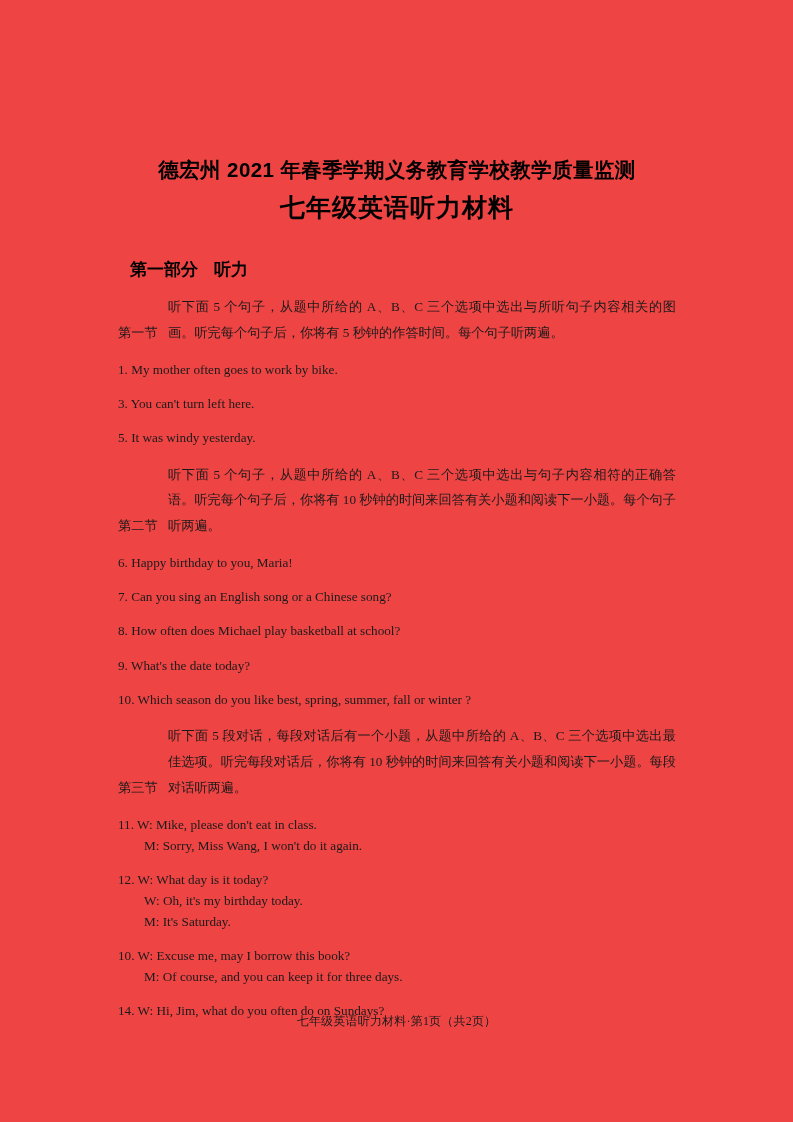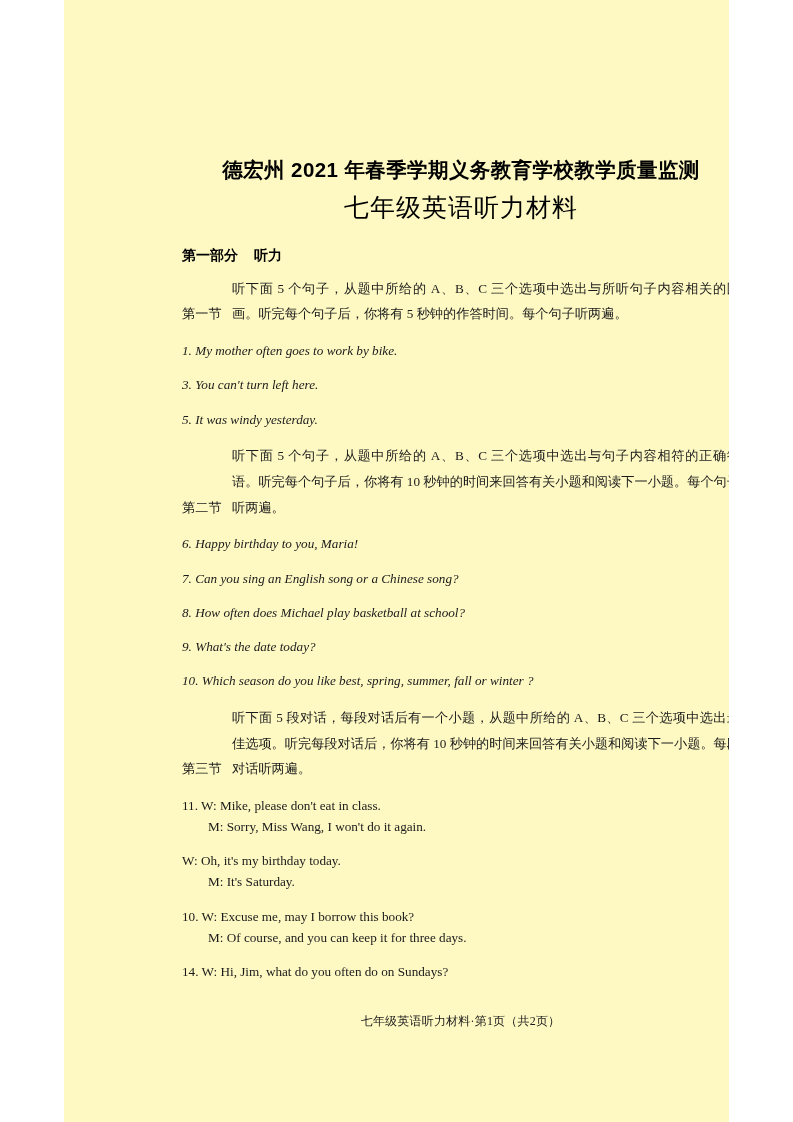--- a/index.html
+++ b/index.html
@@ -2,23 +2,23 @@
 <html><head>
 <meta charset="utf-8">
 <style>
   html, body {
     margin: 0;
     padding: 0;
     background: #ffffff;
   }
   .page {
     position: relative;
-    width: 665px;
+    width: 793px;
     height: 1122px;
-    background: #fef9c3;
+    background: #ef4444;
     margin: 0 auto;
     overflow: hidden;
     font-family: "Liberation Serif", "DejaVu Serif", serif;
     color: #1a1a1a;
   }
   .content {
     position: absolute;
     left: 118px;
     top: 0;
     width: 558px;
@@ -31,36 +31,36 @@
     font-size: 20.5px;
     letter-spacing: 0.4px;
     text-align: center;
     margin: 0;
     padding-top: 157px;
     line-height: 1.25;
     color: #000;
   }
   .doc-subtitle {
     font-family: "Liberation Serif", "DejaVu Serif", serif;
-    font-weight: normal;
+    font-weight: bold;
     font-size: 25px;
     letter-spacing: 1px;
     text-align: center;
     margin: 0;
     padding-top: 10px;
     line-height: 1.2;
     color: #000;
   }
 
   
   .part-heading {
     font-family: "Liberation Sans", "DejaVu Sans", sans-serif;
     font-weight: bold;
-    font-size: 14px;
-    margin: 0;
+    font-size: 17px;
+    margin: 12px;
     padding-top: 22px;
     line-height: 1.5;
     color: #000;
   }
   .part-heading .gap {
     display: inline-block;
     width: 16px;
   }
 
   
@@ -81,21 +81,20 @@
     text-align: justify;
     text-justify: inter-ideograph;
   }
 
   
   .sentence {
     font-size: 13.2px;
     line-height: 1.6;
     margin-top: 13px;
     white-space: nowrap;
-    font-style: italic;
   }
 
   
   .dialogue {
     margin-top: 13px;
     font-size: 13.2px;
     line-height: 1.6;
   }
   .dialogue .turn {
     white-space: nowrap;
@@ -152,20 +151,21 @@
       <div class="section-label">第三节</div>
       <div class="section-body">听下面 5 段对话，每段对话后有一个小题，从题中所给的 A、B、C 三个选项中选出最佳选项。听完每段对话后，你将有 10 秒钟的时间来回答有关小题和阅读下一小题。每段对话听两遍。</div>
     </div>
 
     <div class="dialogue">
       <div class="turn">11. W: Mike, please don't eat in class.</div>
       <div class="turn">M: Sorry, Miss Wang, I won't do it again.</div>
     </div>
 
     <div class="dialogue">
+      <div class="turn">12. W: What day is it today?</div>
       <div class="turn">W: Oh, it's my birthday today.</div>
       <div class="turn">M: It's Saturday.</div>
     </div>
 
     <div class="dialogue">
       <div class="turn">10. W: Excuse me, may I borrow this book?</div>
       <div class="turn">M: Of course, and you can keep it for three days.</div>
     </div>
 
     <div class="dialogue">

